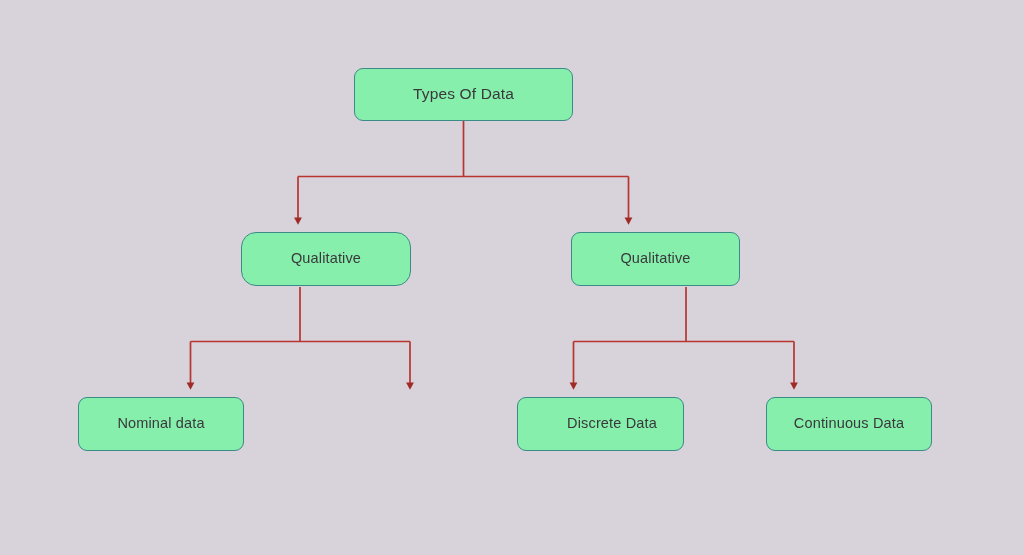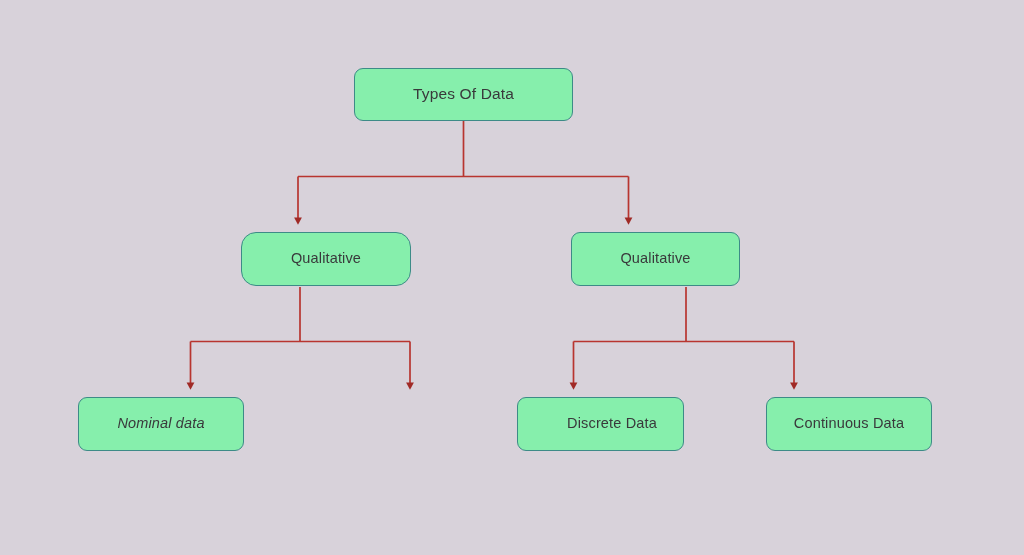--- a/index.html
+++ b/index.html
@@ -101,21 +101,21 @@
   </div>
 
   <div class="node lvl-mid" style="left:241px; top:232px; width:170px; height:54px;border-radius:15px;">
     <span class="node-label">Qualitative</span>
   </div>
 
   <div class="node lvl-mid" style="left:571px; top:232px; width:169px; height:54px;">
     <span class="node-label">Qualitative</span>
   </div>
 
-  <div class="node lvl-leaf" style="left:78px; top:397px; width:166px; height:54px;font-style:italic;">
+  <div class="node lvl-leaf" style="left:78px; top:397px; width:166px; height:54px;">
     <span class="node-label">Nominal data</span>
   </div>
 
 
   <div class="node lvl-leaf" style="left:517px; top:397px; width:167px; height:54px;padding-left:23px;">
     <span class="node-label">Discrete Data</span>
   </div>
 
   <div class="node lvl-leaf" style="left:737px; top:397px; width:166px; height:54px;margin-left:29px;">
     <span class="node-label">Continuous Data</span>

